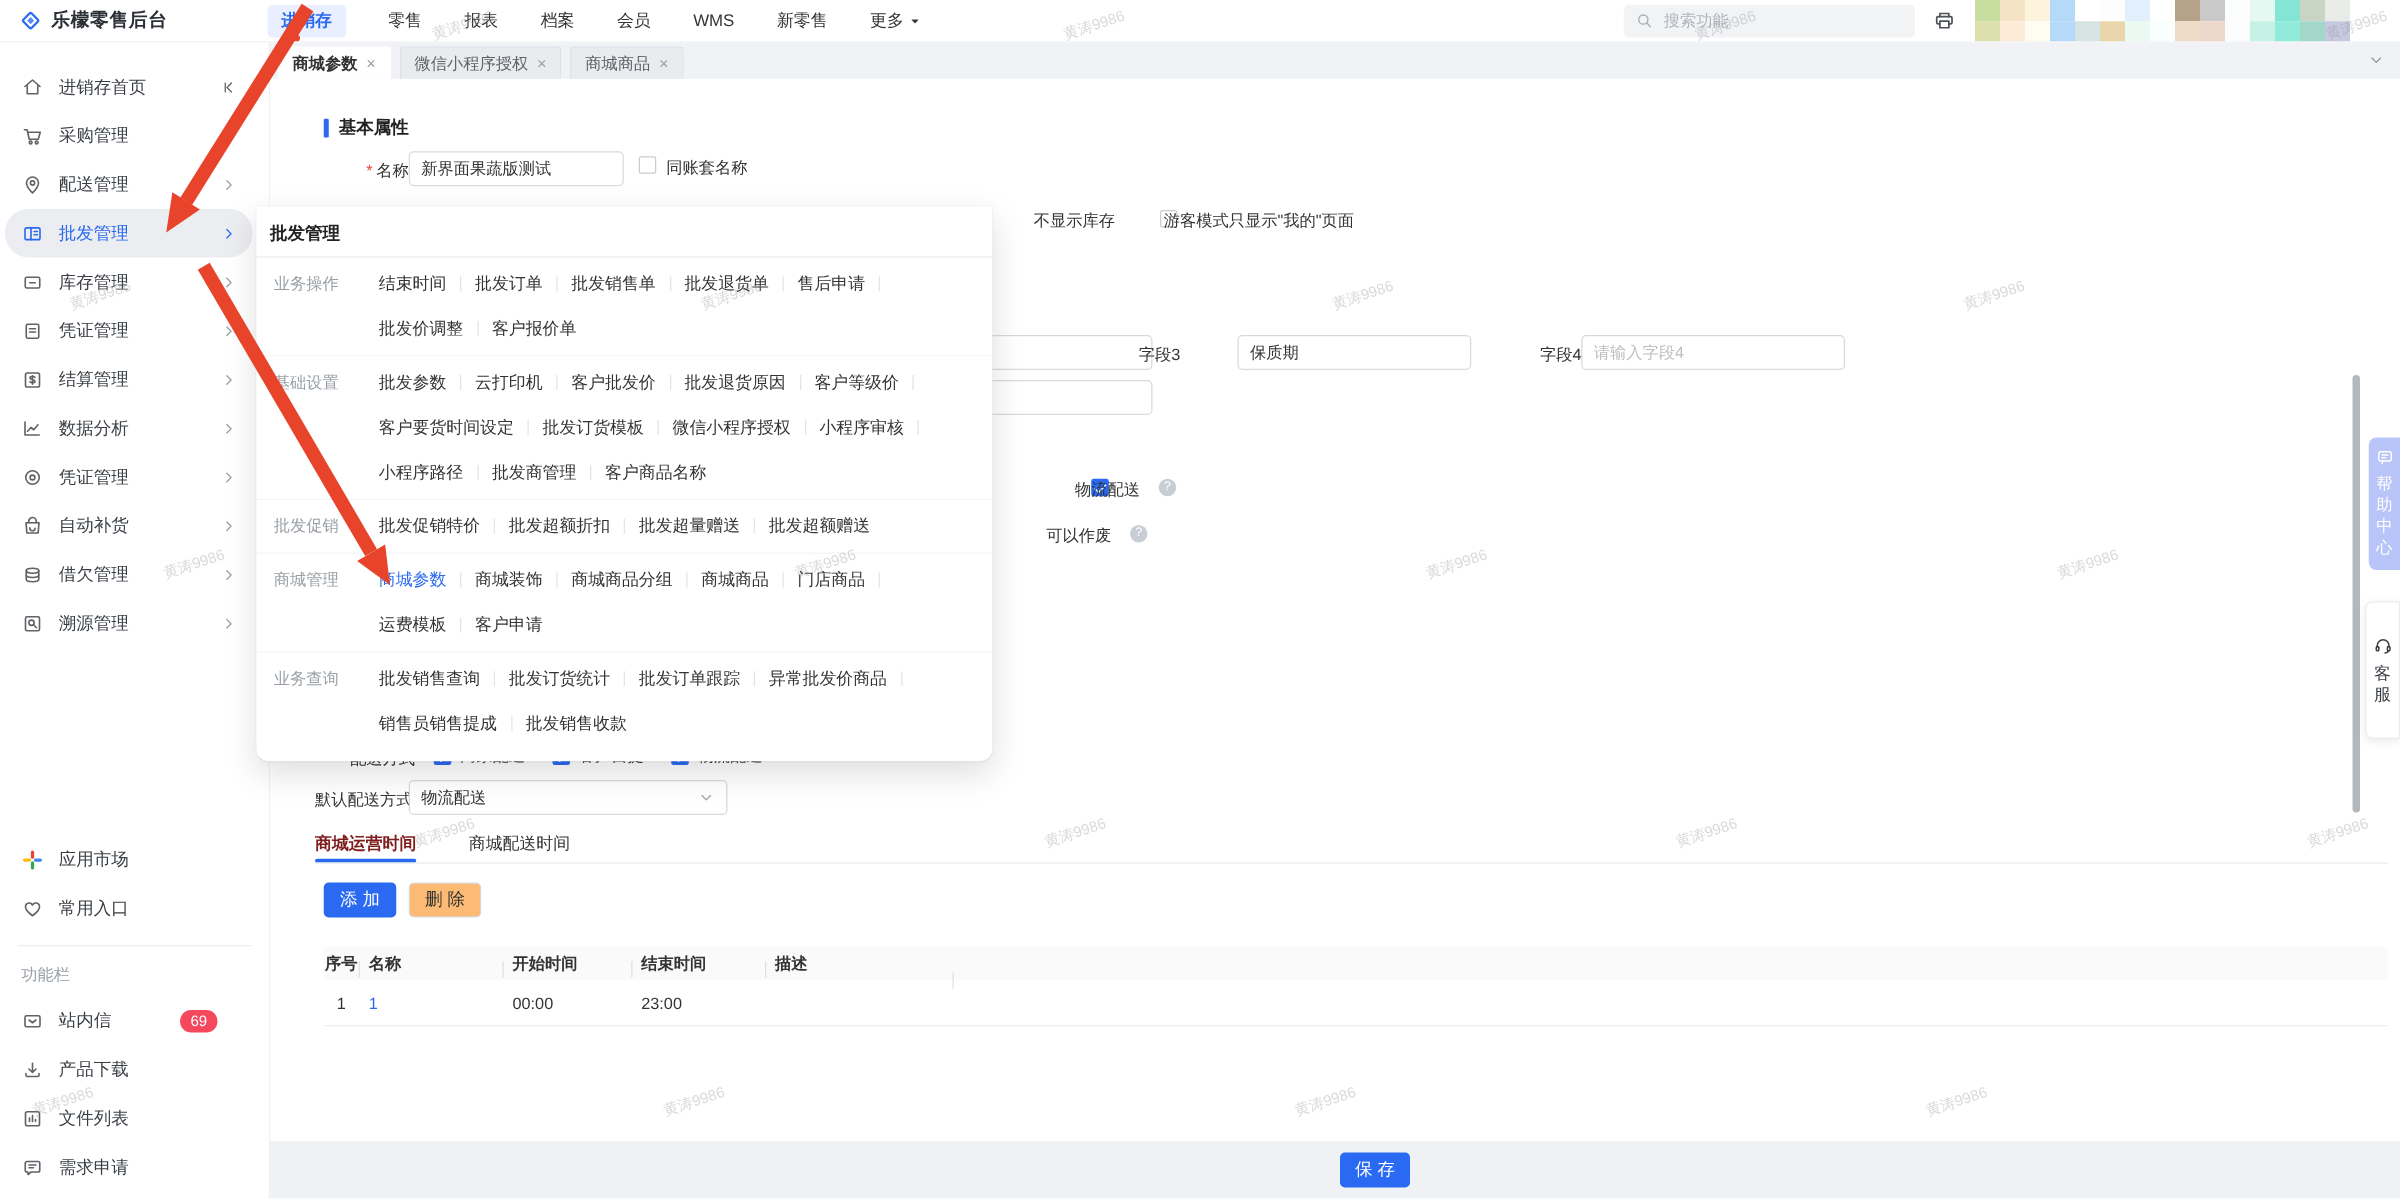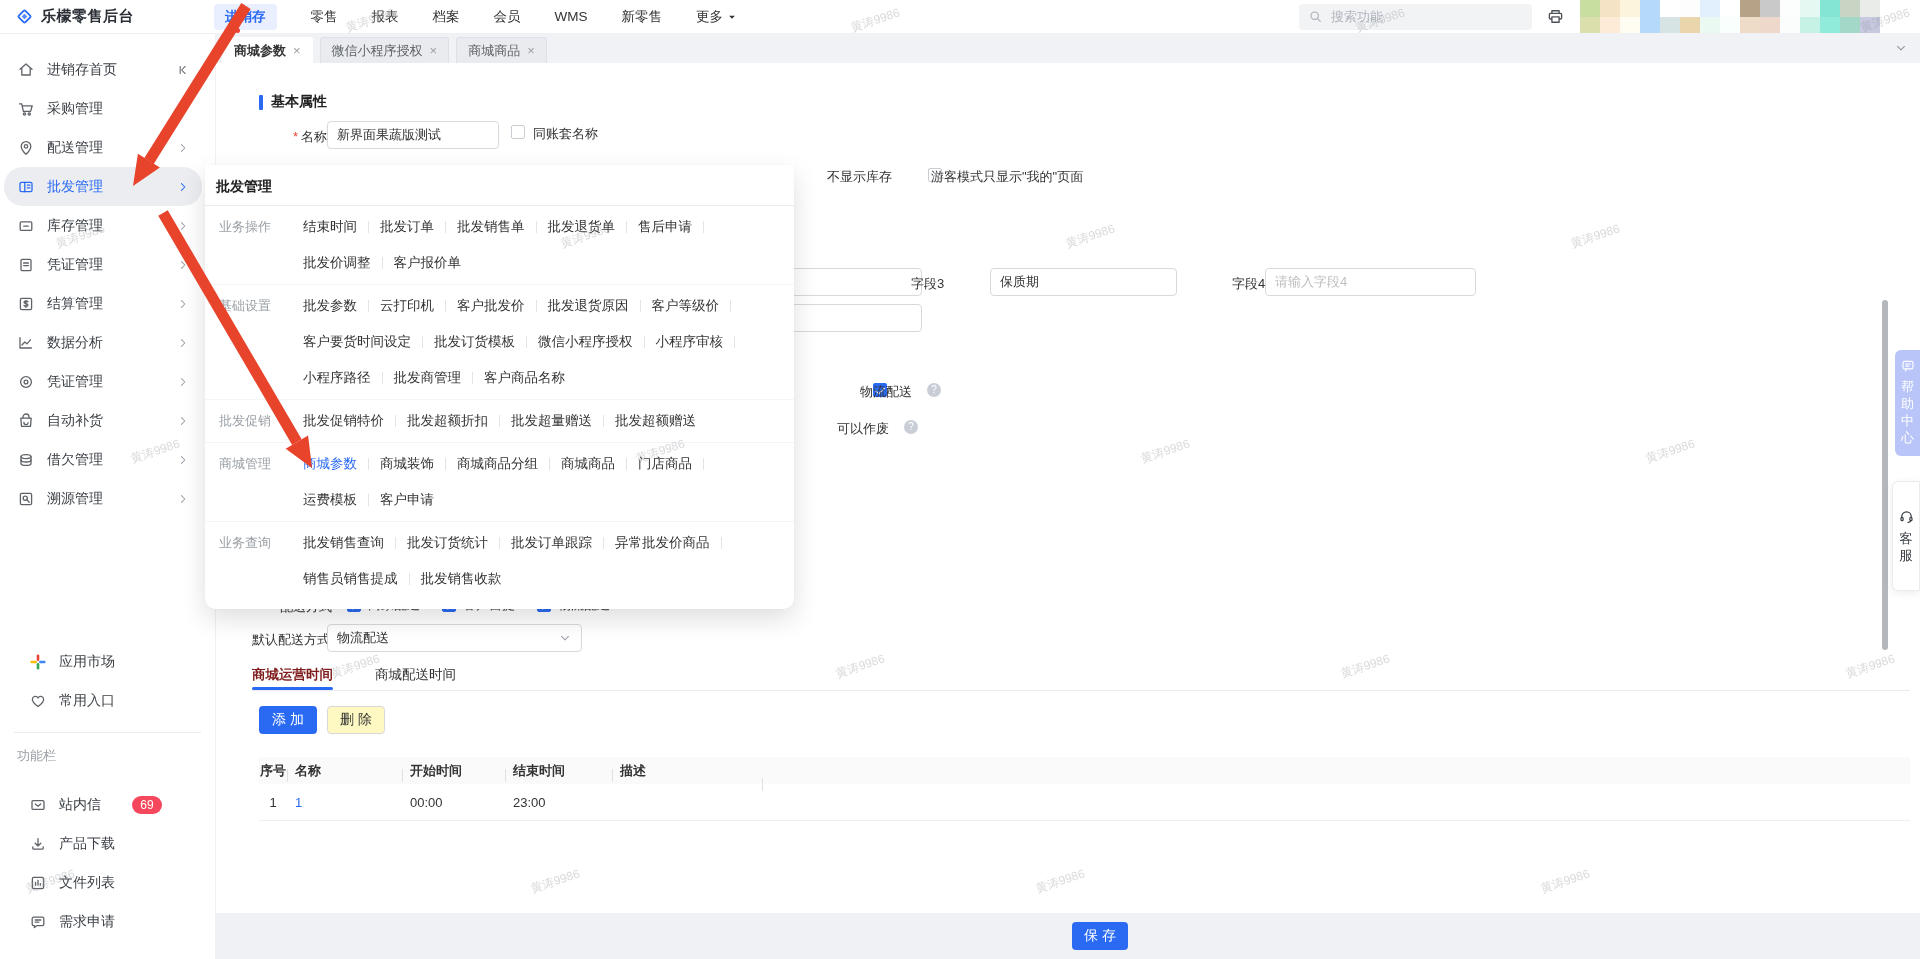--- a/index.html
+++ b/index.html
@@ -26,21 +26,21 @@
 
   
   #sidebar{position:absolute;left:0;top:33px;width:215px;bottom:0;background:#fff;border-right:1px solid #f0f1f3;z-index:5;}
   #side-main{list-style:none;margin:0;padding:17px 0 0 0;}
   .side-item{height:39px;display:flex;align-items:center;margin:0 13px 0 4px;padding-left:13px;border-radius:19px;color:#3a3f45;font-size:14px;cursor:pointer;position:relative;}
   .side-item .s-ic{width:18px;height:18px;color:#5f6368;margin-right:12px;flex:none;}
   .side-item .s-right{position:absolute;right:12px;color:#9aa0a6;width:14px;height:14px;}
   .side-item.active{background:#ebedf1;color:#2a6af2;}
   .side-item.active .s-ic,.side-item.active .s-right{color:#2a6af2;}
   #side-bottom{position:absolute;left:0;right:0;bottom:6px;}
-  #side-apps,#side-tools{list-style:none;margin:12px;padding:0;}
+  #side-apps,#side-tools{list-style:none;margin:0;padding:0;}
   .sb-divider{height:1px;background:#ececec;margin:10px 14px;}
   .sb-label{font-size:13px;color:#9aa0a6;padding:4px 0 8px 17px;}
   .badge{position:absolute;right:28px;background:#f5485d;color:#fff;font-size:12px;line-height:18px;min-width:30px;text-align:center;border-radius:9px;}
 
   
   #tabbar{position:absolute;left:215px;right:0;top:33px;height:30px;background:#f0f2f5;z-index:2;}
   #tabs{position:absolute;left:7px;bottom:0;display:flex;gap:7px;align-items:flex-end;}
   .tab{height:25px;display:flex;align-items:center;padding:0 11px;font-size:13px;color:#5f6368;background:#e9ebee;border:1px solid #dde1e6;border-bottom:none;border-radius:3px 3px 0 0;cursor:pointer;white-space:nowrap;}
   .tab.active{background:#fff;color:#333;font-weight:bold;border-color:#fff;}
   .tab-x{margin-left:7px;color:#9aa0a6;font-size:13px;font-weight:normal;}
@@ -61,21 +61,21 @@
   .cb.checked::after{content:"";position:absolute;left:4px;top:1px;width:3.5px;height:7.5px;border:solid #fff;border-width:0 1.8px 1.8px 0;transform:rotate(45deg);}
   .qicon{width:14px;height:14px;border-radius:50%;background:#c9ced6;color:#fff;font-size:10px;line-height:14px;text-align:center;display:inline-block;}
   .qicon::after{content:"?";}
   .select{height:28px;border:1px solid #d9d9d9;border-radius:4px;display:flex;align-items:center;padding:0 9px;box-sizing:border-box;cursor:pointer;background:#fff;}
   .select .sel-txt{flex:1;color:#333;}
   .select .chev{color:#9aa0a6;}
   .ttab{font-size:13.5px;cursor:pointer;color:#333;}
   .ttab.active{color:#7f1d1d;font-weight:bold;font-family:Liberation Serif, serif;}
   .btn{border-radius:4px;font-size:14px;display:flex;align-items:center;justify-content:center;cursor:pointer;box-sizing:border-box;border:none;font-family:inherit;}
   .btn.primary{background:#2a6af2;color:#fff;}
-  .btn.ghost{background:#fef9c3;border:1px solid #d9d9d9;color:#333;}
+  .btn.ghost{background:#fdba74;border:1px solid #d9d9d9;color:#333;}
 
   
   #data-table{position:absolute;left:222px;top:757px;width:1651px;}
   .trow{display:flex;align-items:center;}
   .thead{background:#fafafa;height:27px;font-weight:bold;color:#333;}
   .tbody-row{height:36px;border-bottom:1px solid #ebeef2;color:#333;}
   .tc{box-sizing:border-box;padding-left:8px;position:relative;white-space:nowrap;}
   .tc.c0{padding-left:0;text-align:center;}
   .thead .tc.sep::before{content:"";position:absolute;left:0;top:7px;height:13px;width:1px;background:#dde0e4;}
   .link{color:#2a6af2;cursor:pointer;}

